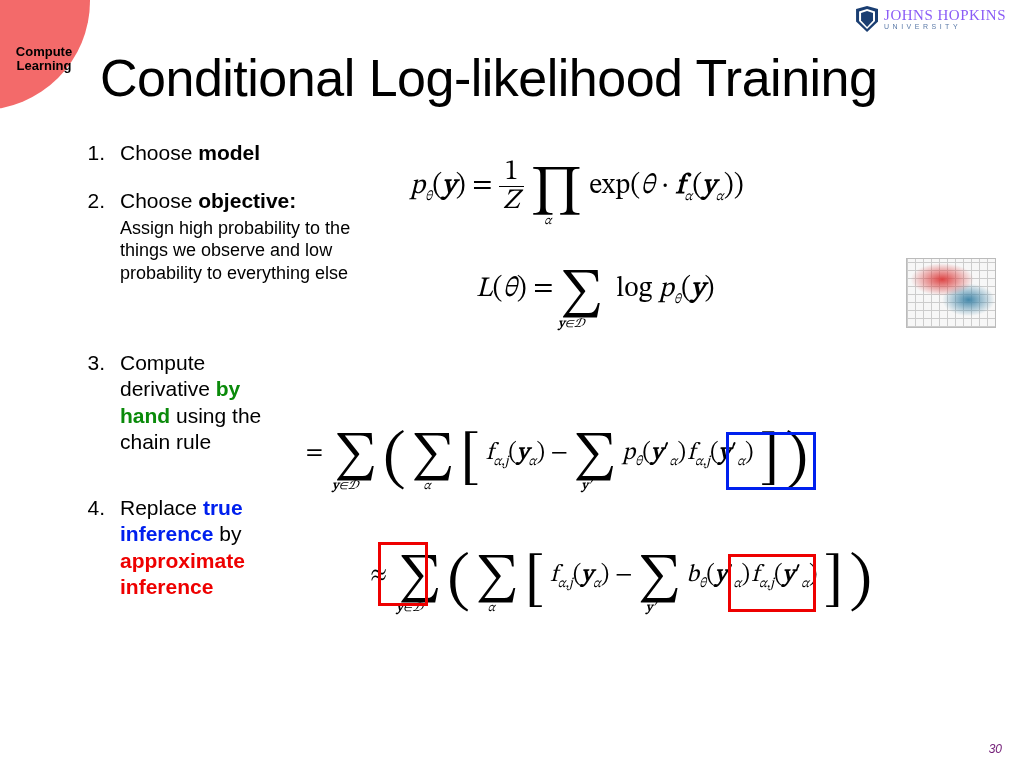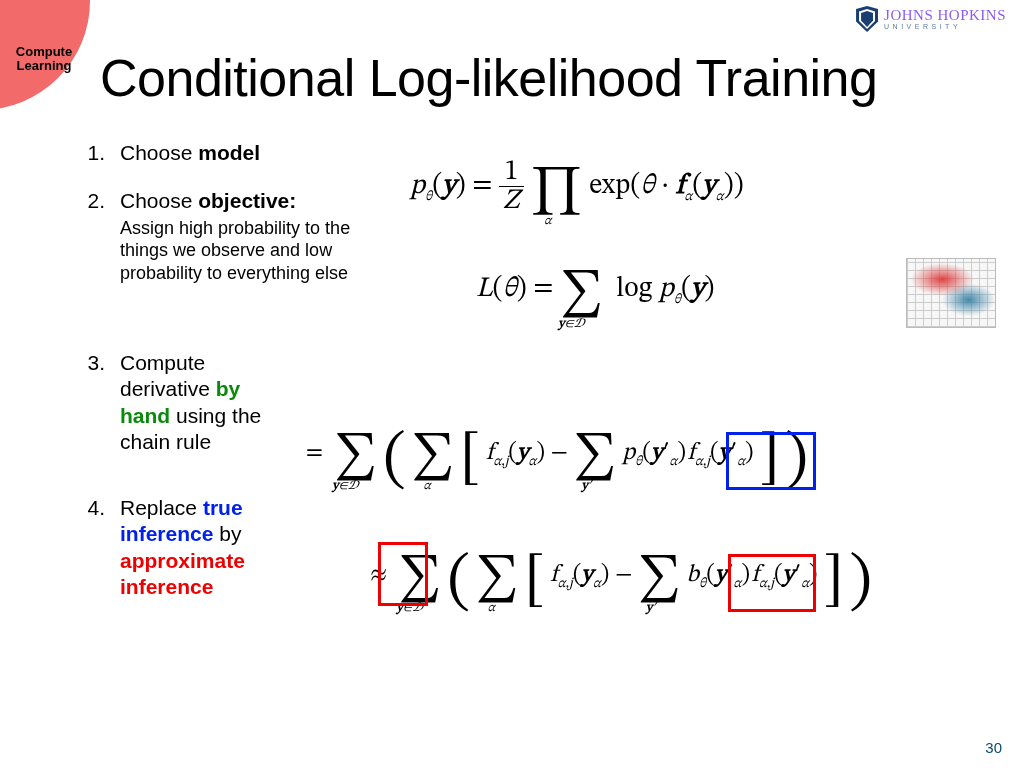--- a/index.html
+++ b/index.html
@@ -129,22 +129,23 @@
       #f7f7f7;
   }
   .hl-box { position:absolute; border:3px solid; background:transparent; }
   #box-blue { border-color:#0020ee; top:432px; left:726px; width:90px; height:58px; }
   #box-red1 { border-color:#ee0000; top:542px; left:378px; width:50px; height:64px; }
   #box-red2 { border-color:#ee0000; top:554px; left:728px; width:88px; height:58px; }
 
   .pagenum {
     position: absolute;
     bottom: 12px; right: 22px;
-    color: #0c4a6e;
-    font-size: 15px;
+    color: #701a75;
+    font-size: 12px;
+    font-style: italic;
   }
 </style>
 </head>
 <body>
 
 <div class="badge">
   <div>
     <span>Compute</span><br>
     <span>Learning</span>
   </div>

